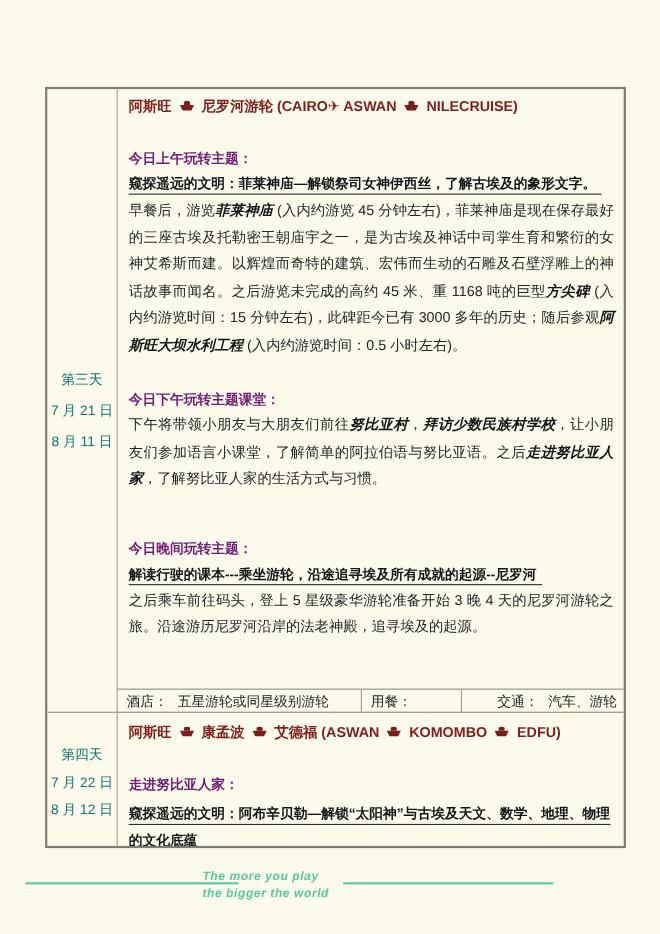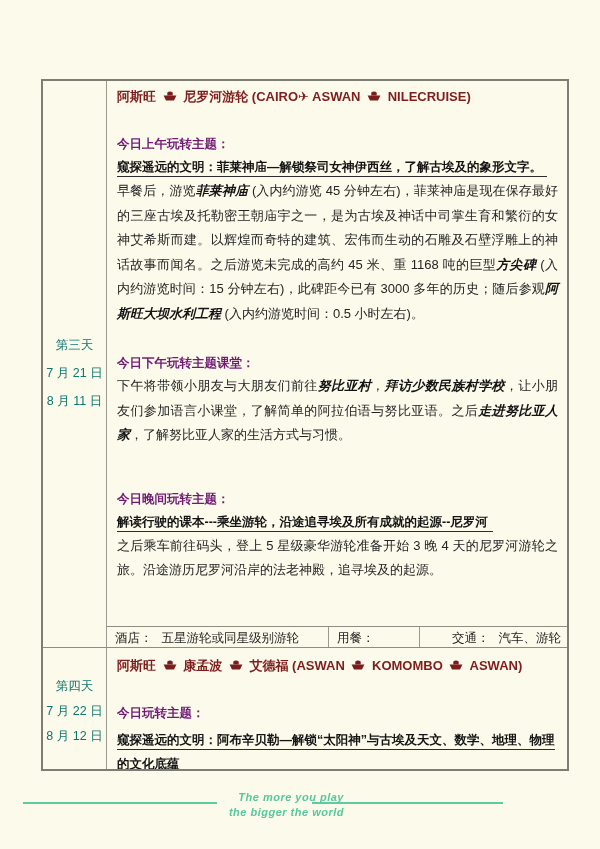--- a/index.html
+++ b/index.html
@@ -46,21 +46,21 @@
   .info-hotel { width:221px; }
   .info-meal { width:91px; border-left:1px solid #9a9a90;gap:36px; }
   .info-transport { flex:1; border-left:1px solid #9a9a90;padding-left:32px; }
   .info-cell .lbl { margin-right:9px; }
 
   
   .footer-rule { position:absolute; height:2px; background:#5FCBA2; top:802px; }
   .rule-left  { left:23px;  width:194px; }
   .rule-right { left:312px; width:191px; }
   .footer-text {
-    position:absolute; left:184px; top:790px; width:160px; text-align:right;
+    position:absolute; left:184px; top:790px; width:160px; text-align:left;
     color:#57C89E; font-weight:bold; font-style:italic; font-size:11px; line-height:15px;
     letter-spacing:0.5px;
   }
 </style>
 </head>
 <body>
 
 <div class="sheet">
 
   <div class="itinerary-table">
@@ -124,22 +124,22 @@
                   <path d="M4.3 1.4 Q7 -0.2 9.7 1.4 L9.7 4.4 L4.3 4.4 Z"></path>
                 </svg></span><span> 康孟波 </span><span class="ship"><svg viewBox="0 0 14 10" aria-hidden="true">
                   <path d="M0.6 4.4 L13.4 4.4 L11 9.4 L3 9.4 Z"></path>
                   <path d="M4.3 1.4 Q7 -0.2 9.7 1.4 L9.7 4.4 L4.3 4.4 Z"></path>
                 </svg></span><span> 艾德福 (ASWAN </span><span class="ship"><svg viewBox="0 0 14 10" aria-hidden="true">
                   <path d="M0.6 4.4 L13.4 4.4 L11 9.4 L3 9.4 Z"></path>
                   <path d="M4.3 1.4 Q7 -0.2 9.7 1.4 L9.7 4.4 L4.3 4.4 Z"></path>
                 </svg></span><span> KOMOMBO </span><span class="ship"><svg viewBox="0 0 14 10" aria-hidden="true">
                   <path d="M0.6 4.4 L13.4 4.4 L11 9.4 L3 9.4 Z"></path>
                   <path d="M4.3 1.4 Q7 -0.2 9.7 1.4 L9.7 4.4 L4.3 4.4 Z"></path>
-                </svg></span><span> ASWAN)</span></div>
-          <div class="sec-label mt26">今日玩转主题：</div>
+                </svg></span><span> EDFU)</span></div>
+          <div class="sec-label mt26">走进努比亚人家：</div>
           <div class="sec-theme" style="margin-top:4px"><span class="ul">窥探遥远的文明：阿布辛贝勒—解锁“太阳神”与古埃及天文、数学、地理、物理的文化底蕴</span></div>
 
         </div>
       </div>
     </div>
 
   </div>
 
   <div class="footer-rule rule-left"></div>
   <div class="footer-rule rule-right"></div>

